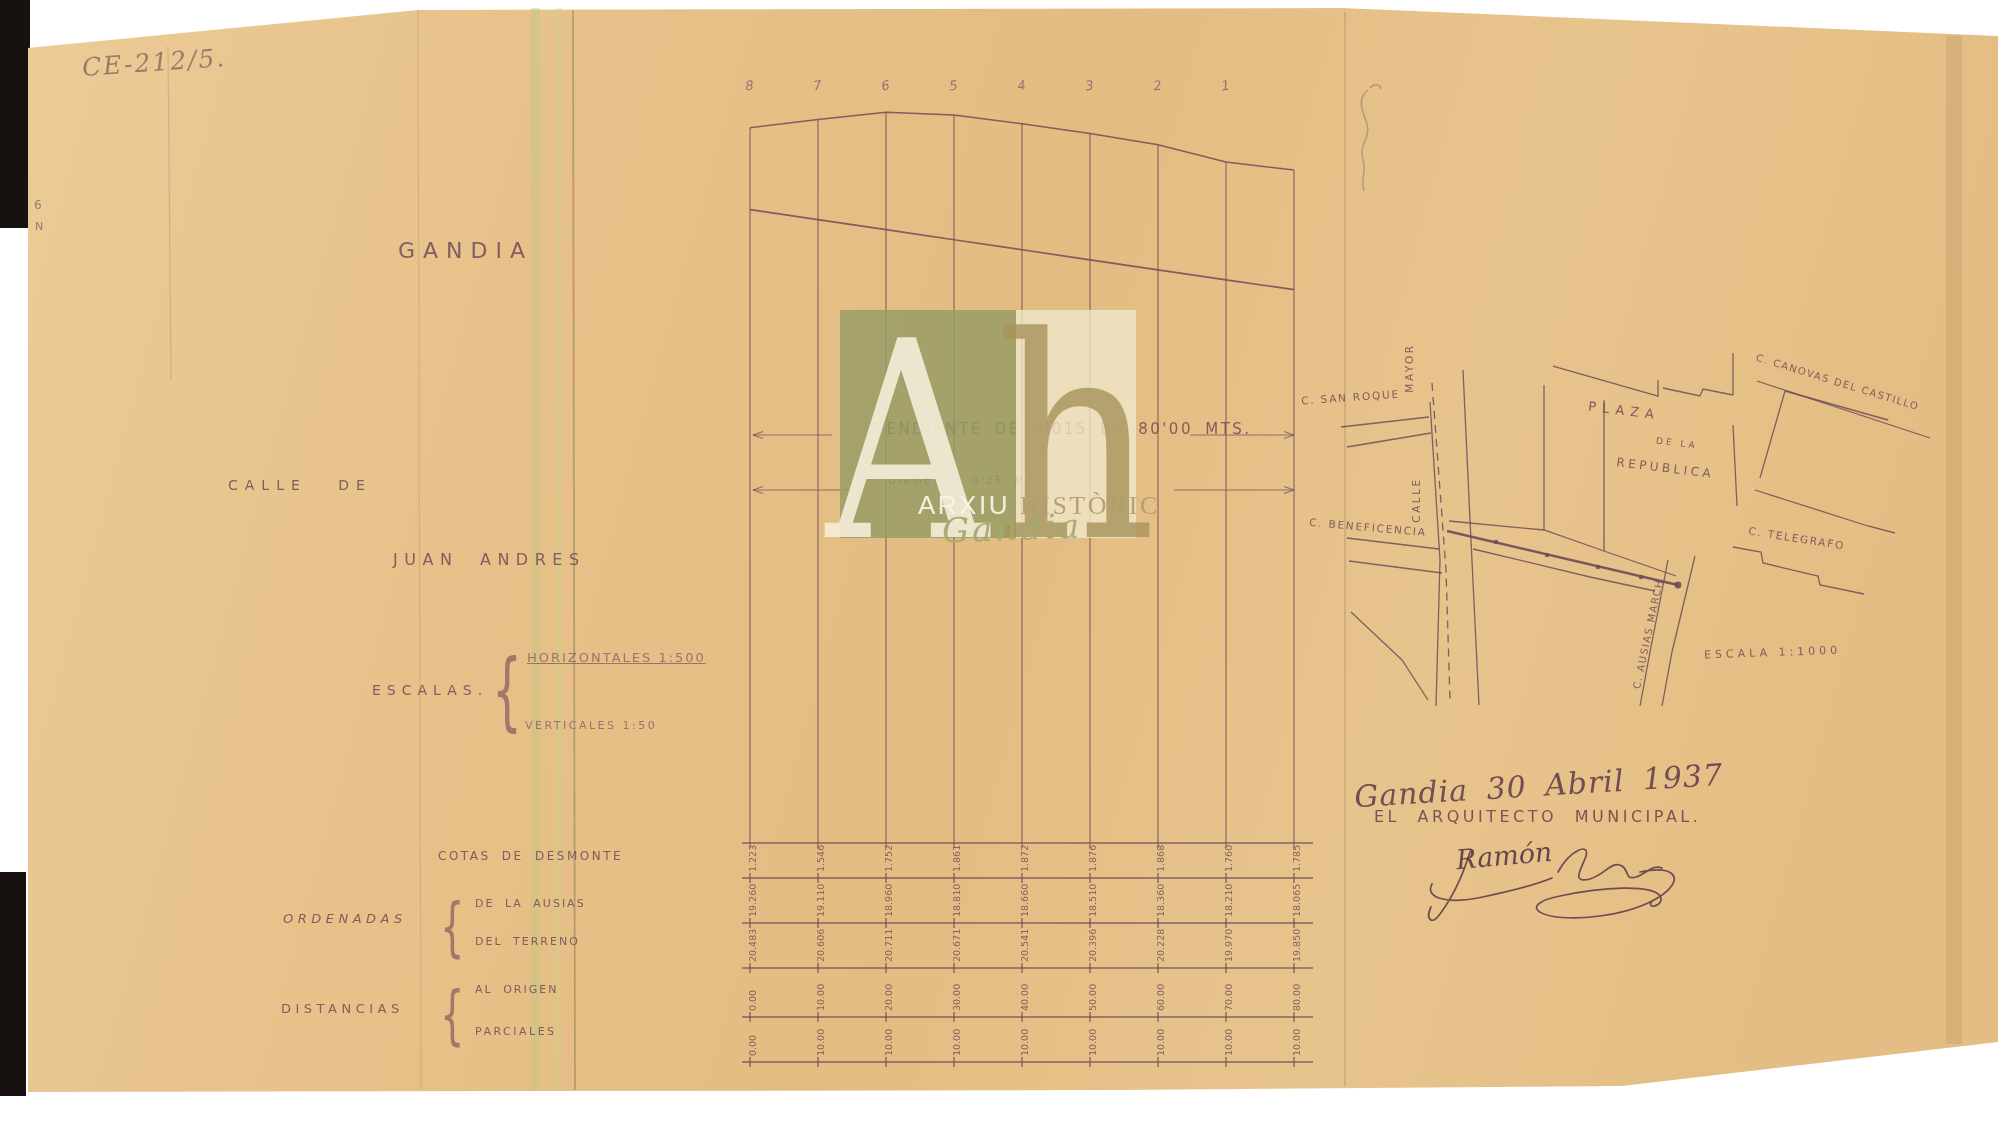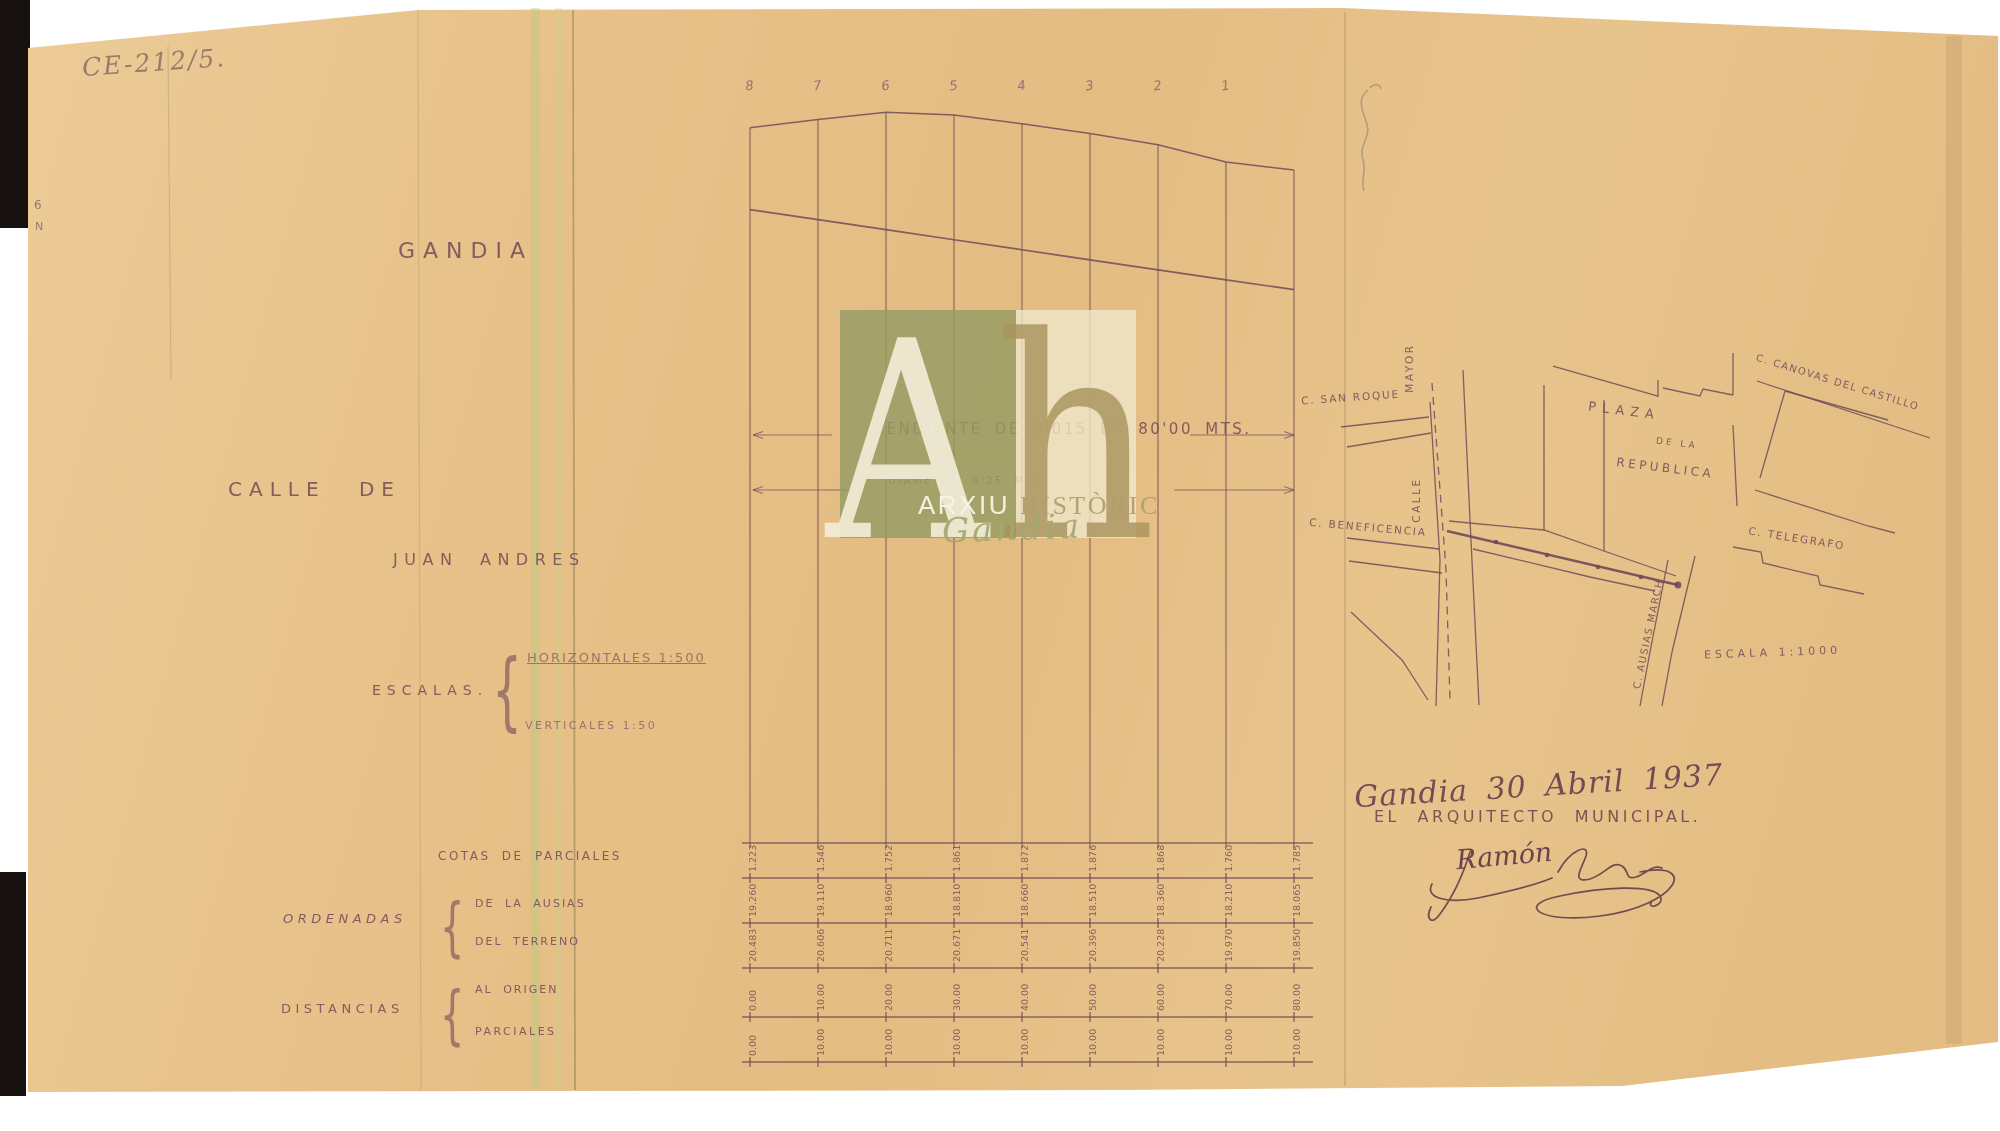--- a/index.html
+++ b/index.html
@@ -18,21 +18,21 @@
   .pencil{color:rgba(133,118,106,.9);}
   .brace{position:absolute;font-family:"DejaVu Sans",sans-serif;color:rgba(113,74,88,.6);
          transform-origin:left top;z-index:2;}
   
   #lb-ref{left:82px;top:48px;font-size:25px;font-family:"DejaVu Serif",serif;font-style:italic;
           letter-spacing:2px;transform:rotate(-4deg);color:rgba(148,120,104,.95);}
   #lb-m1{left:34px;top:198px;font-size:12px;}
   #lb-m2{left:35px;top:220px;font-size:11px;}
   #lb-title1{left:215px;top:126px;font-size:21px;letter-spacing:9px;word-spacing:14px;}
   #lb-title2{left:398px;top:238px;font-size:22px;letter-spacing:8px;}
-  #lb-calle{left:228px;top:477px;font-size:20px;letter-spacing:7px;word-spacing:20px;}
+  #lb-calle{left:228px;top:477px;font-size:14px;letter-spacing:7px;word-spacing:20px;}
   #lb-juan{left:393px;top:550px;font-size:16px;letter-spacing:6.5px;word-spacing:10px;}
   #lb-escalas{left:372px;top:682px;font-size:14px;letter-spacing:6px;}
   #br-1{left:492px;top:640px;font-size:86px;transform:scale(.55,1);}
   #lb-horiz{left:527px;top:650px;font-size:13px;letter-spacing:2px;color:rgba(130,90,100,.75);text-decoration:underline;}
   #lb-vert{left:525px;top:719px;font-size:11px;letter-spacing:2.5px;color:rgba(130,90,100,.75);}
   #lb-plano{left:178px;top:822px;font-size:17px;letter-spacing:3px;word-spacing:6px;}
   #lb-cotas{left:438px;top:849px;font-size:12px;letter-spacing:2.5px;word-spacing:5px;}
   #lb-orden{left:283px;top:911px;font-size:13px;letter-spacing:4.5px;font-style:italic;}
   #br-2{left:440px;top:890px;font-size:64px;transform:scale(.6,1);}
   #lb-rasante{left:475px;top:897px;font-size:11px;letter-spacing:2px;word-spacing:5px;}
@@ -285,21 +285,21 @@
   <div class="lbl pencil" id="lb-ref">CE-212/5.</div>
   <div class="lbl pencil" id="lb-m1">6</div>
   <div class="lbl pencil" id="lb-m2">N</div>
   <div class="lbl" id="lb-title2">GANDIA</div>
   <div class="lbl" id="lb-calle">CALLE DE</div>
   <div class="lbl" id="lb-juan">JUAN ANDRES</div>
   <div class="lbl" id="lb-escalas">ESCALAS.</div>
   <div class="brace" id="br-1">{</div>
   <div class="lbl" id="lb-horiz">HORIZONTALES 1:500</div>
   <div class="lbl" id="lb-vert">VERTICALES 1:50</div>
-  <div class="lbl" id="lb-cotas">COTAS DE PARCIALES</div>
+  <div class="lbl" id="lb-cotas">COTAS DE DESMONTE</div>
   <div class="lbl" id="lb-orden">ORDENADAS</div>
   <div class="brace" id="br-2">{</div>
   <div class="lbl" id="lb-rasante">DE LA AUSIAS</div>
   <div class="lbl" id="lb-terreno">DEL TERRENO</div>
   <div class="lbl" id="lb-dist">DISTANCIAS</div>
   <div class="brace" id="br-3">{</div>
   <div class="lbl" id="lb-origen">AL ORIGEN</div>
   <div class="lbl" id="lb-parc">PARCIALES</div>
 
   <div class="lbl" id="lb-pend">PENDIENTE DE 0'015 EN 80'00 MTS.</div>

